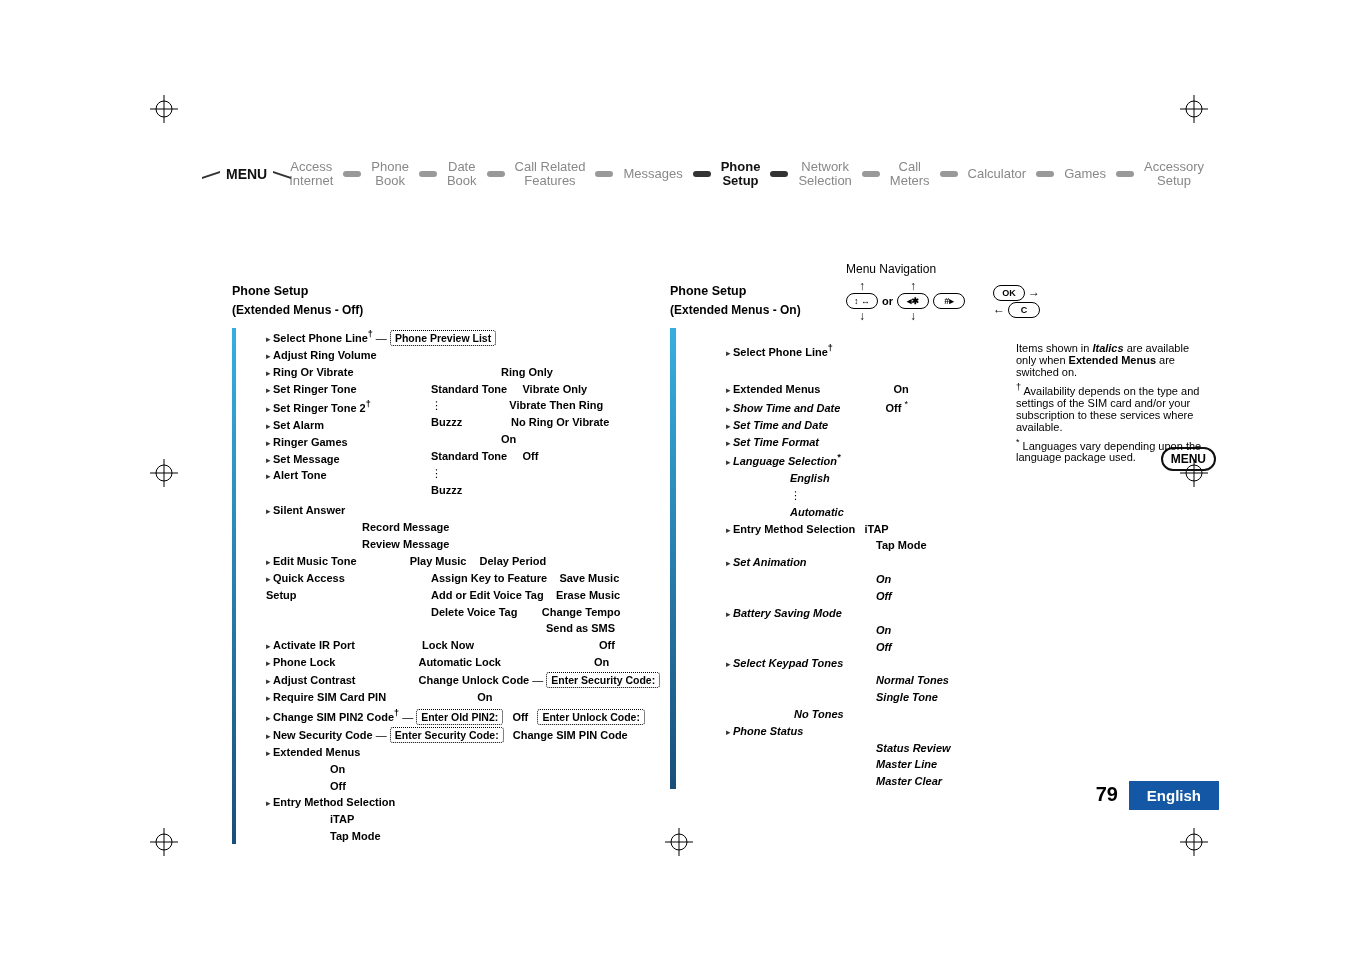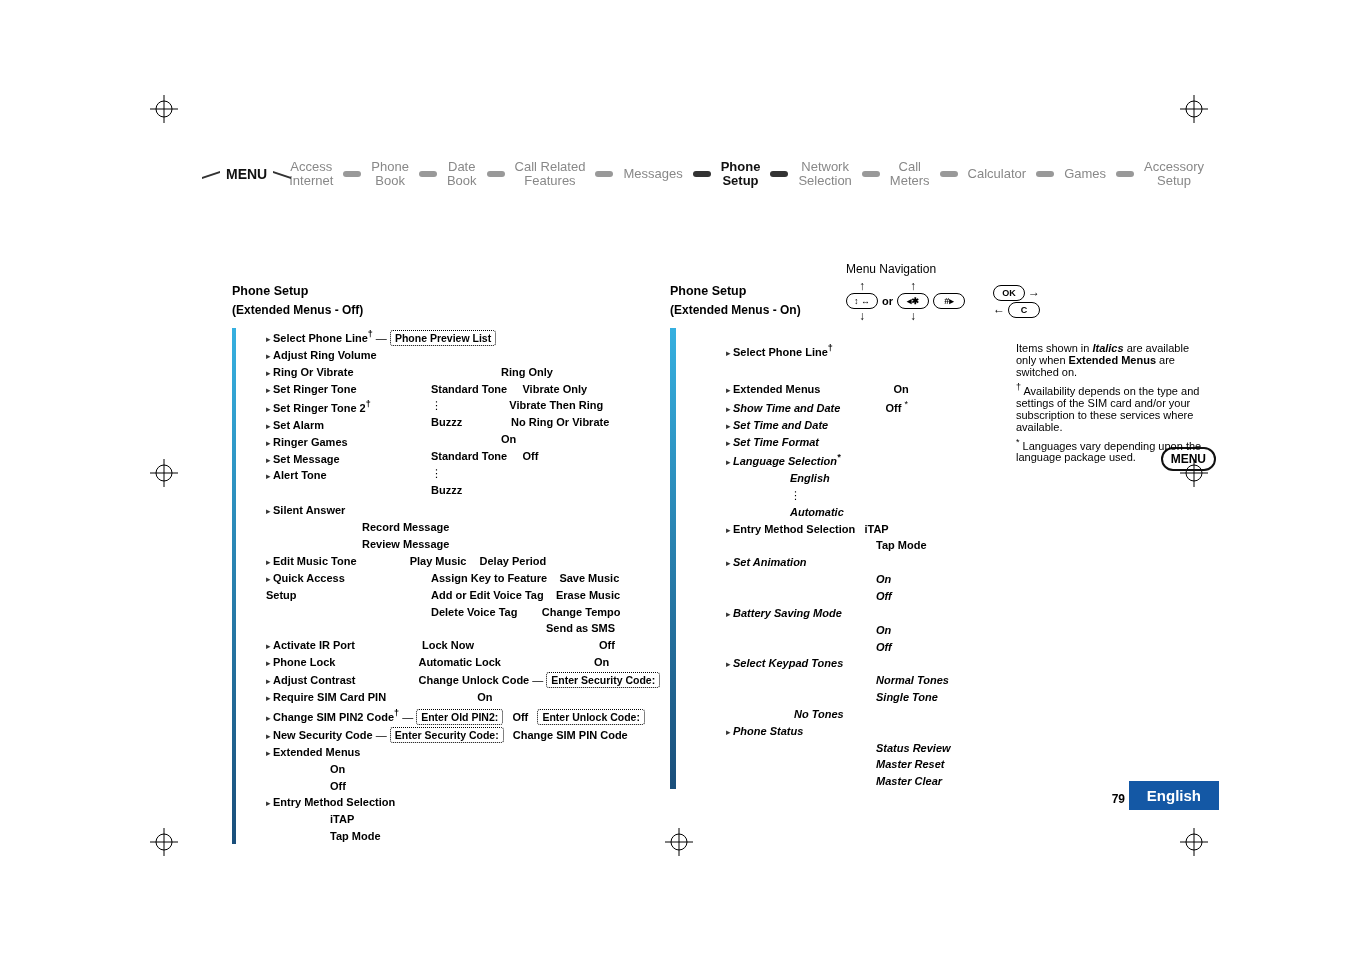--- a/index.html
+++ b/index.html
@@ -185,24 +185,24 @@
   }
   .arrow {
     font-size: 12px;
     line-height: 1;
   }
   .vstack { display:inline-flex; flex-direction:column; align-items:center; gap:1px; }
 
   
   .pagenum {
     position: absolute;
-    right: 226px;
+    right: 233px;
     bottom: 148px;
     font-weight: bold;
-    font-size: 12px;
+    font-size: 20px;
   }
   .langtag {
     position: absolute;
     right: 132px;
     bottom: 144px;
     background: #1458a5;
     color: #fff;
     font-weight: bold;
     font-size: 15px;
     padding: 6px 18px;
@@ -443,21 +443,21 @@
         <div class="row sub2" style="margin-left:150px"><span class="it">Off</span></div>
         <div class="row"><span class="bullet"><span class="it">Battery Saving Mode</span></span></div>
         <div class="row sub2" style="margin-left:150px"><span class="it">On</span></div>
         <div class="row sub2" style="margin-left:150px"><span class="it">Off</span></div>
         <div class="row"><span class="bullet"><span class="it">Select Keypad Tones</span></span></div>
         <div class="row sub2" style="margin-left:150px"><span class="it">Normal Tones</span></div>
         <div class="row sub2" style="margin-left:150px"><span class="it">Single Tone</span></div>
         <div class="row sub2" style="margin-left:68px"><span class="it">No Tones</span></div>
         <div class="row"><span class="bullet"><span class="it">Phone Status</span></span></div>
         <div class="row sub2" style="margin-left:150px"><span class="it">Status Review</span></div>
-        <div class="row sub2" style="margin-left:150px"><span class="it">Master Reset</span></div>
+        <div class="row sub2" style="margin-left:150px"><span class="it">Master Line</span></div>
         <div class="row sub2" style="margin-left:150px"><span class="it">Master Clear</span></div>
       </div>
     </div>
   </div>
 
   <div class="pagenum">79</div>
   <div class="langtag">English</div>
 
 </div>
 

